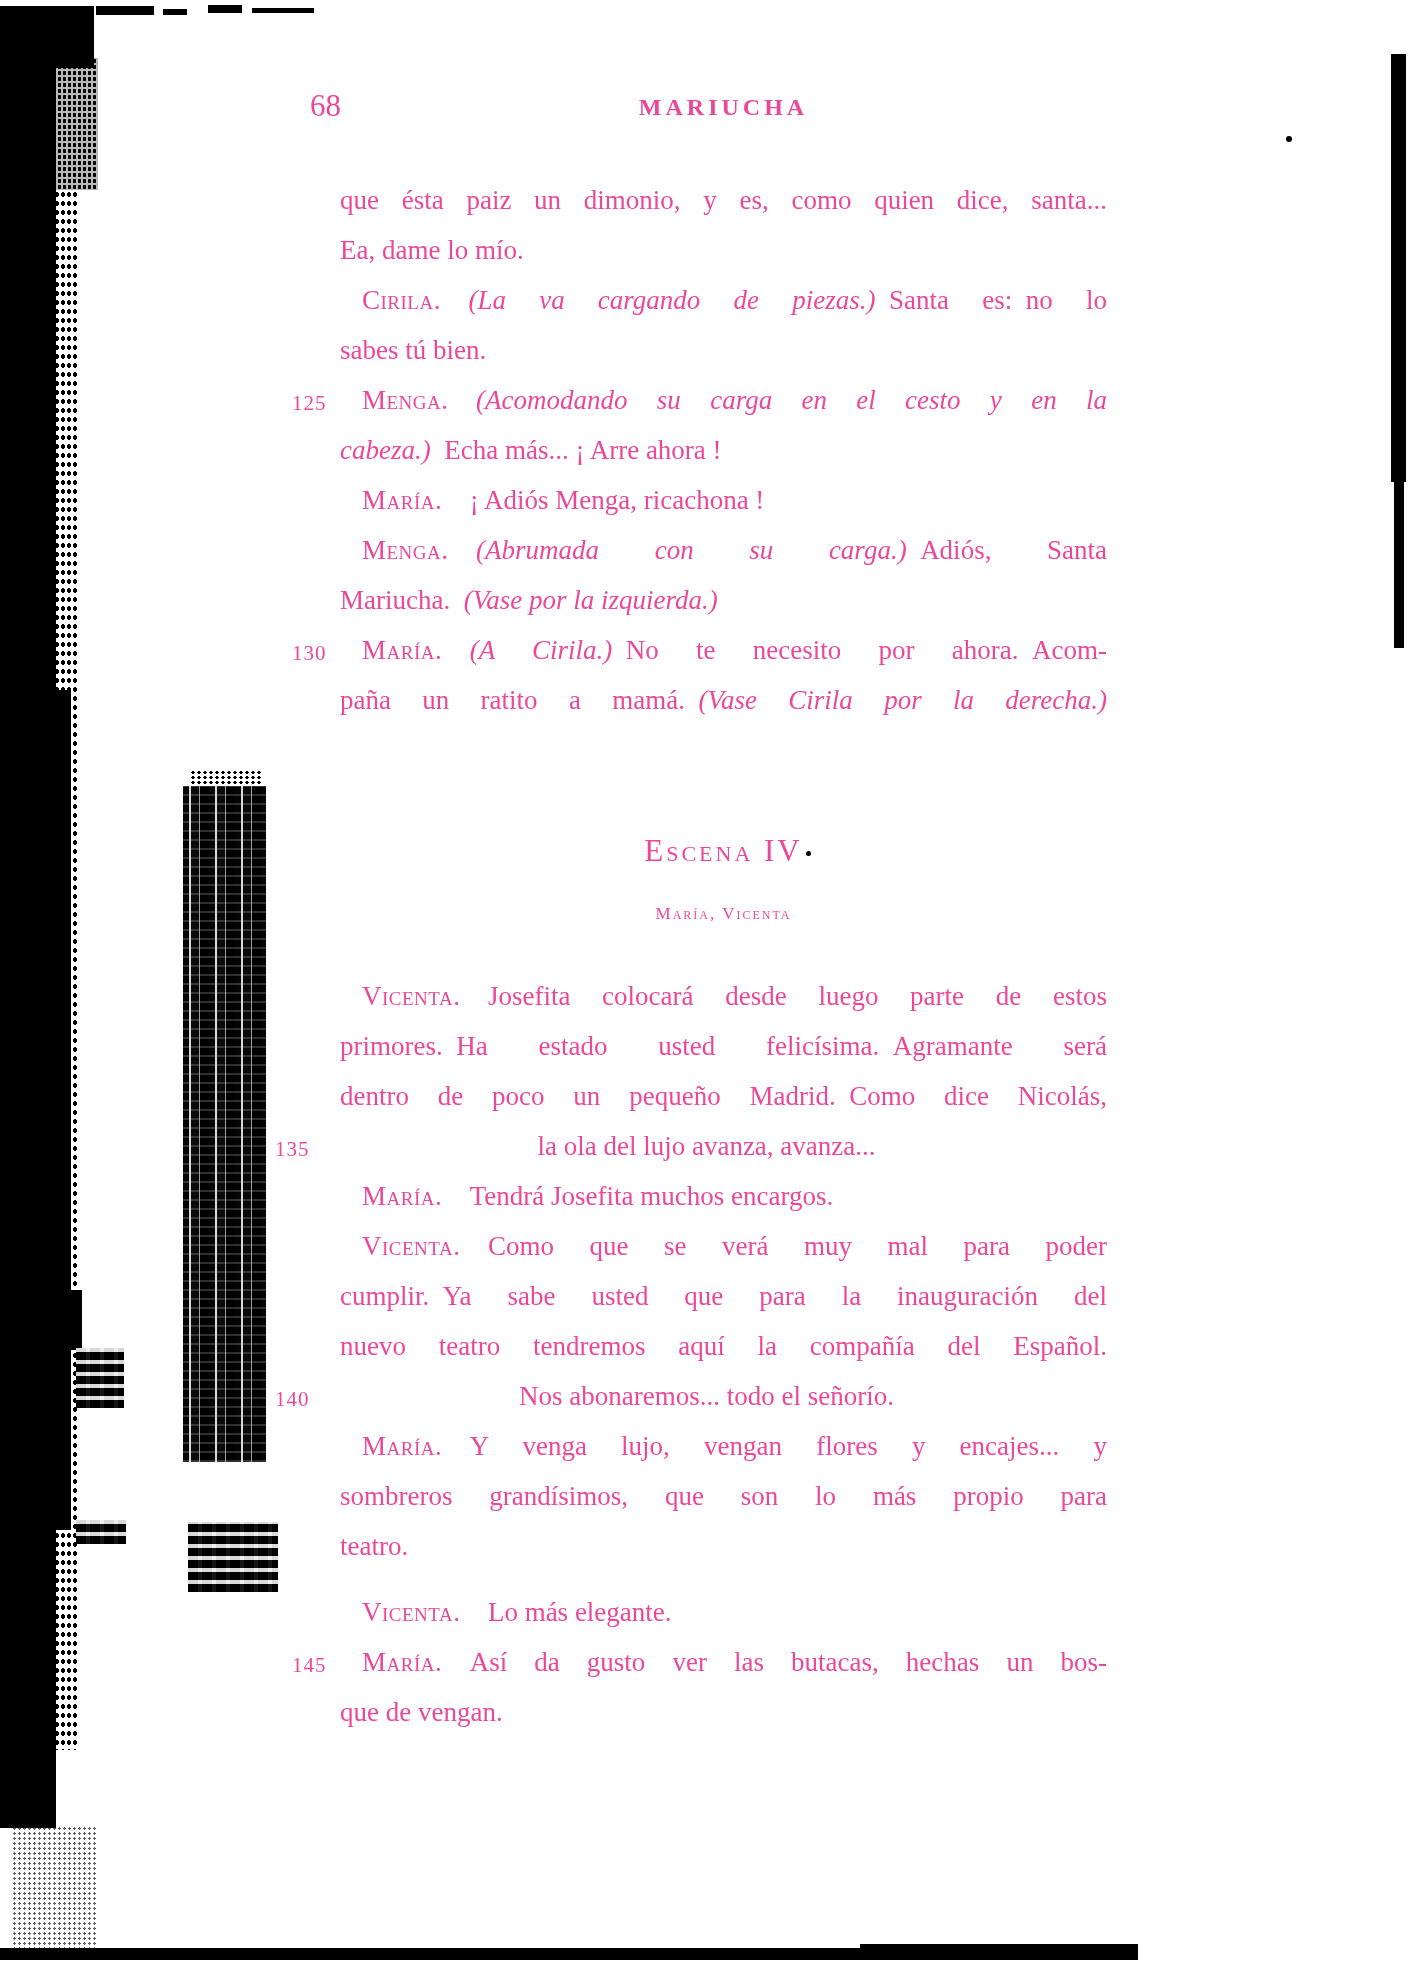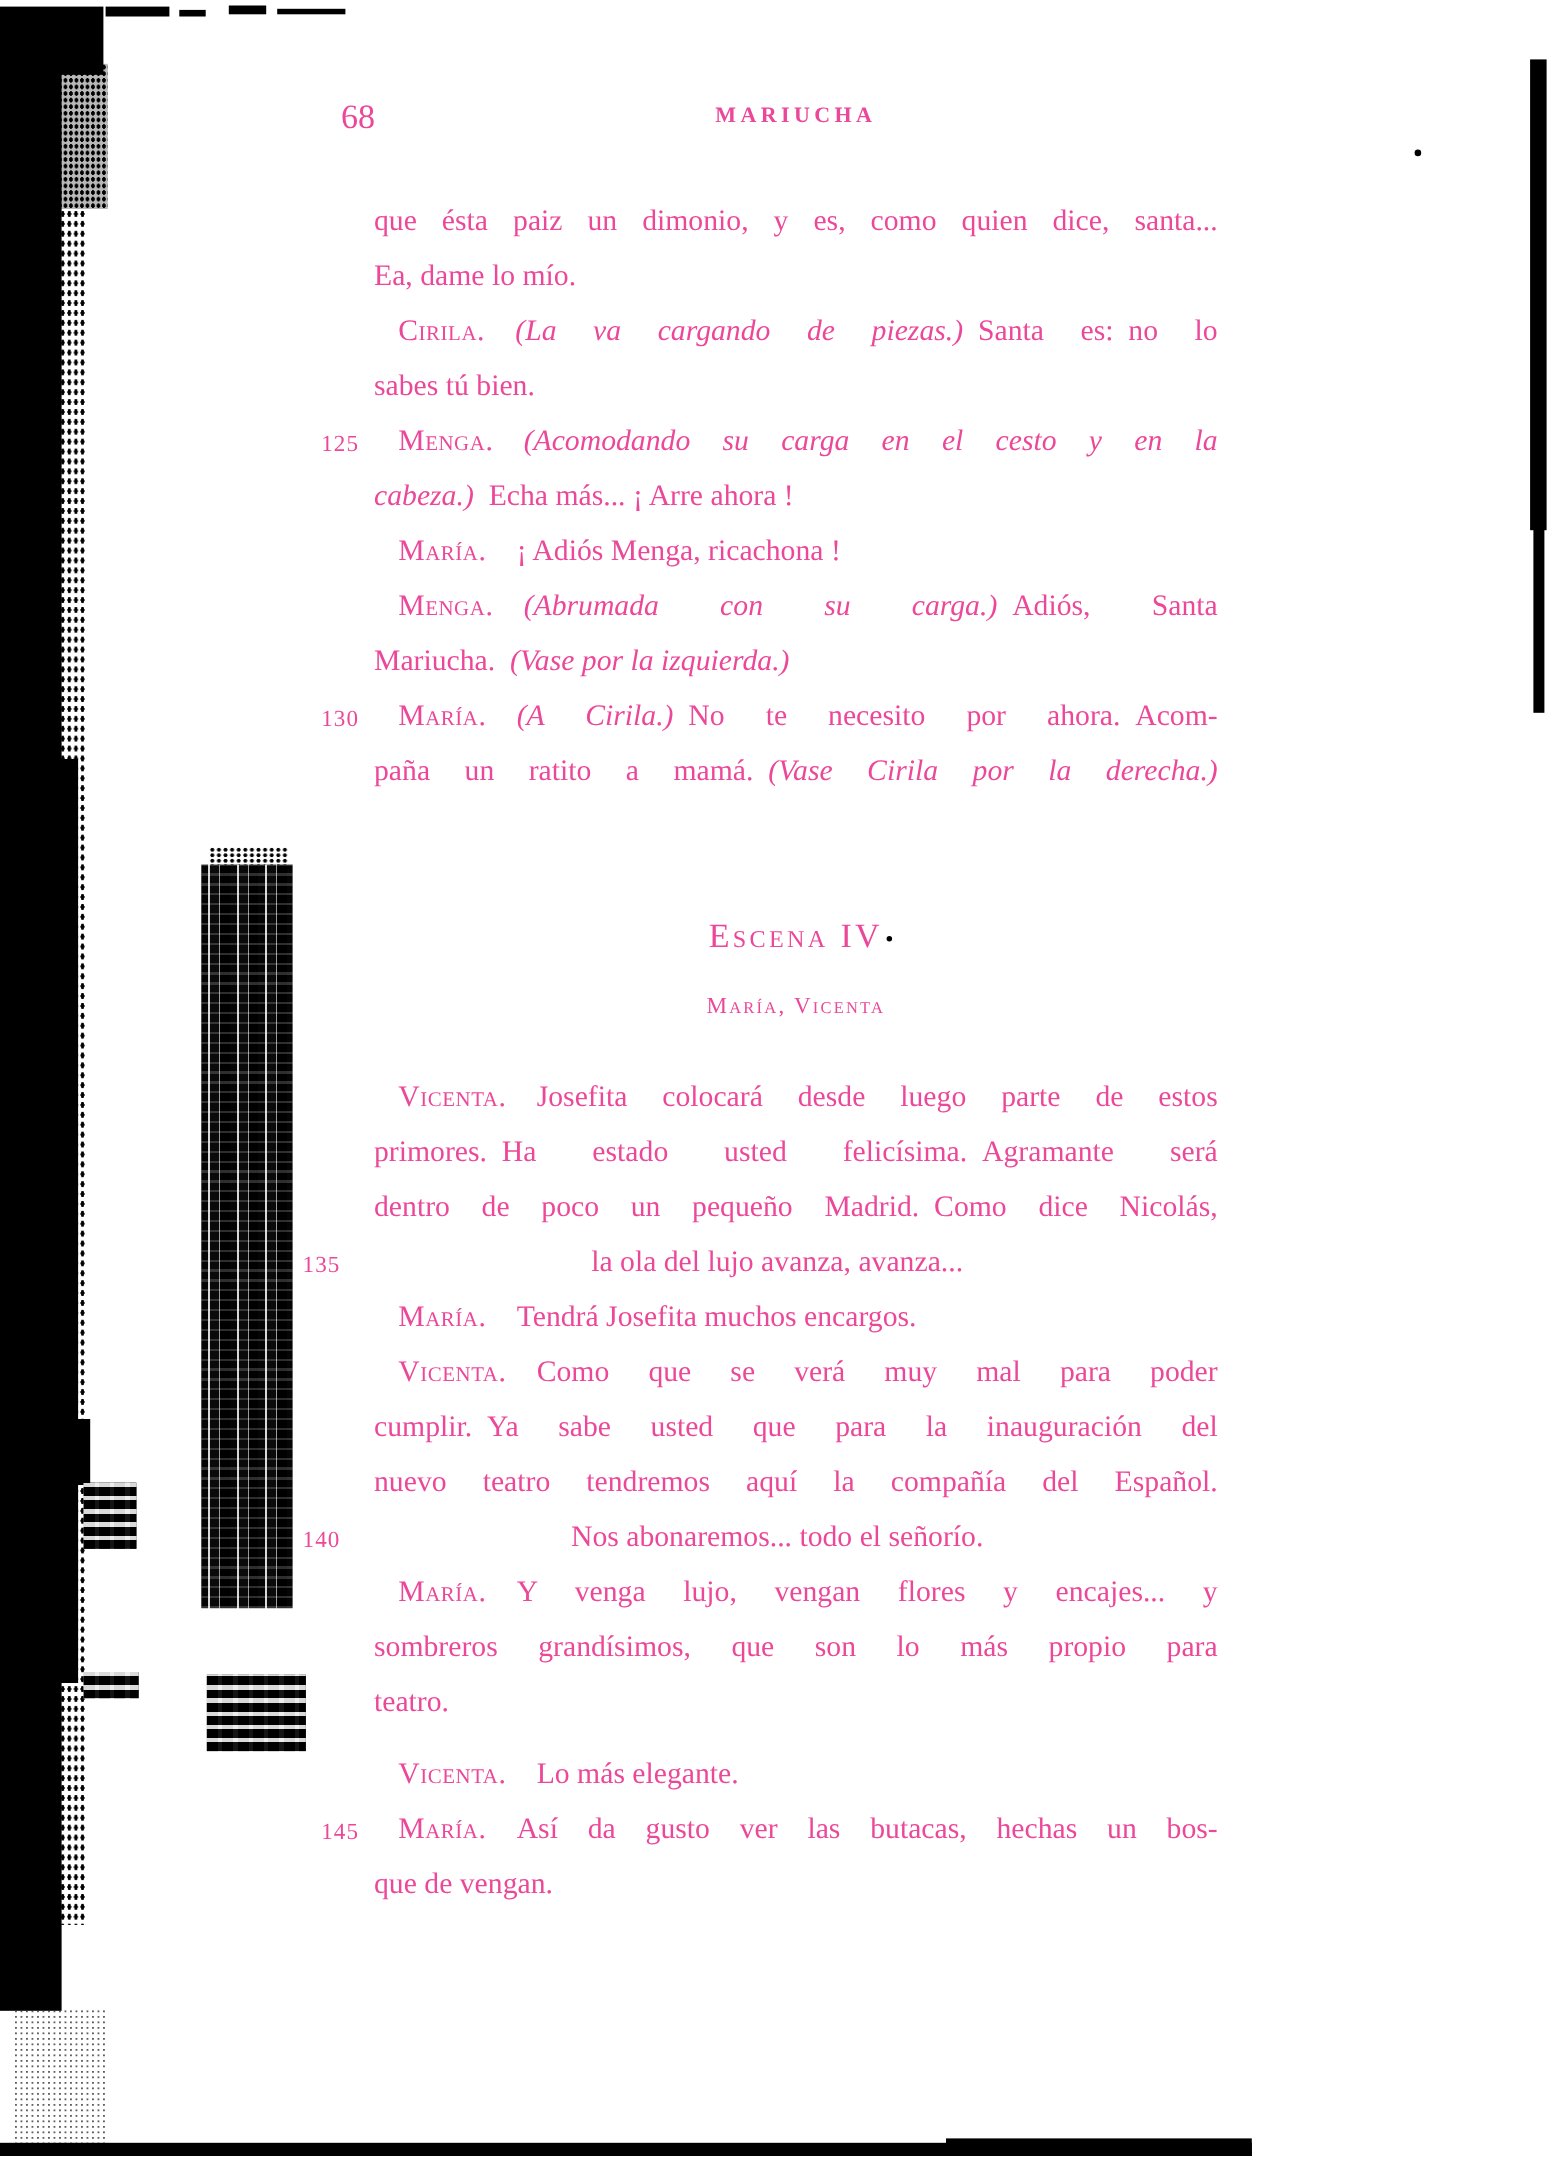--- a/index.html
+++ b/index.html
@@ -49,36 +49,36 @@
   #a-rbar{left:1391px;top:54px;width:15px;height:428px;background:#000;}
   #a-rbar2{left:1394px;top:480px;width:10px;height:168px;background:#000;}
   #a-bottom{left:0;top:1948px;width:1138px;height:12px;background:#000;}
   #a-bottom2{left:860px;top:1944px;width:278px;height:16px;background:#000;}
   #a-speck1{left:1286px;top:136px;width:6px;height:6px;background:#000;border-radius:50%;}
   #a-speck2{left:806px;top:851px;width:5px;height:5px;background:#000;border-radius:50%;}
 
   
   .pagenum{position:absolute;left:310px;top:88px;font-size:31px;}
   .runtitle{position:absolute;left:340px;top:94px;width:767px;
-    text-align:center;font-size:20px;font-weight:bold;letter-spacing:4px;}
+    text-align:center;font-size:24px;font-weight:bold;letter-spacing:4px;}
 
   
   .text-col{position:absolute;left:340px;top:175px;width:767px;}
   .line{position:relative;height:50px;line-height:50px;font-size:27px;white-space:nowrap;}
   .line.just{text-align:justify;text-align-last:justify;text-justify:inter-word;}
   .line.indent{padding-left:22px;}
   .line.shift{margin-left:-34px;text-align:center;}
   .lnum{position:absolute;left:-48px;top:3px;font-size:21px;letter-spacing:1px;}
   .shift .lnum{left:-31px;}
   .sc{font-variant:small-caps;letter-spacing:.5px;}
   .it{font-style:italic;}
   .heading{margin-top:104px;height:44px;line-height:44px;text-align:center;
     font-variant:small-caps;font-size:31px;letter-spacing:3px;}
   .subheading{margin-top:24px;height:34px;line-height:34px;text-align:center;
-    font-variant:small-caps;font-size:21px;letter-spacing:2px;}
+    font-variant:small-caps;font-size:17px;letter-spacing:2px;}
 </style>
 </head>
 <body>
 
 <div class="page">
 
   <div class="art" id="a-topblock"></div>
   <div class="art" id="a-topdash1"></div>
   <div class="art" id="a-topdash2"></div>
   <div class="art" id="a-topdash3"></div>

